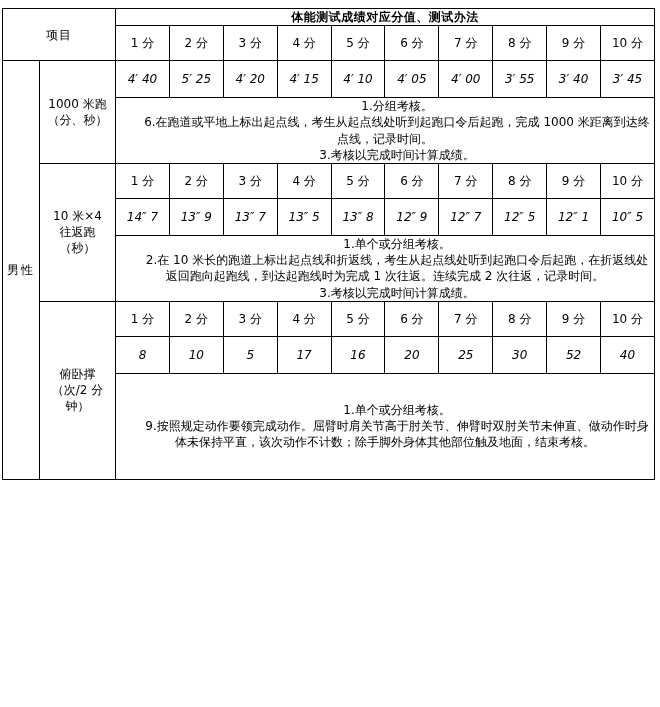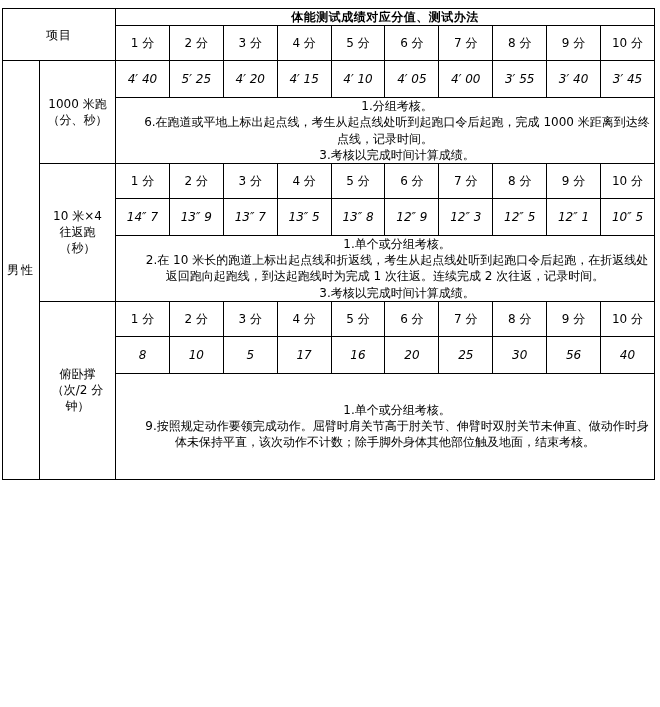--- a/index.html
+++ b/index.html
@@ -164,21 +164,21 @@
         <td class="score-head">9 分</td>
         <td class="score-head">10 分</td>
       </tr>
       <tr>
         <td class="value-cell">14″ 7</td>
         <td class="value-cell">13″ 9</td>
         <td class="value-cell">13″ 7</td>
         <td class="value-cell">13″ 5</td>
         <td class="value-cell">13″ 8</td>
         <td class="value-cell">12″ 9</td>
-        <td class="value-cell">12″ 3</td>
+        <td class="value-cell">12″ 7</td>
         <td class="value-cell">12″ 5</td>
         <td class="value-cell">12″ 1</td>
         <td class="value-cell">10″ 5</td>
       </tr>
       <tr>
         <td class="method-cell" colspan="10">
           <p>1.单个或分组考核。</p>
           <p>2.在 10 米长的跑道上标出起点线和折返线，考生从起点线处听到起跑口令后起跑，在折返线处返回跑向起跑线，到达起跑线时为完成 1 次往返。连续完成 2 次往返，记录时间。</p>
           <p>3.考核以完成时间计算成绩。</p>
         </td>
@@ -203,21 +203,21 @@
       </tr>
       <tr>
         <td class="value-cell">8</td>
         <td class="value-cell">10</td>
         <td class="value-cell">5</td>
         <td class="value-cell">17</td>
         <td class="value-cell">16</td>
         <td class="value-cell">20</td>
         <td class="value-cell">25</td>
         <td class="value-cell">30</td>
-        <td class="value-cell">56</td>
+        <td class="value-cell">52</td>
         <td class="value-cell">40</td>
       </tr>
       <tr>
         <td class="method-cell" colspan="10" style="height:105px;">
           <p>1.单个或分组考核。</p>
           <p>9.按照规定动作要领完成动作。屈臂时肩关节高于肘关节、伸臂时双肘关节未伸直、做动作时身体未保持平直，该次动作不计数；除手脚外身体其他部位触及地面，结束考核。</p>
         </td>
       </tr>
 
     </tbody>

